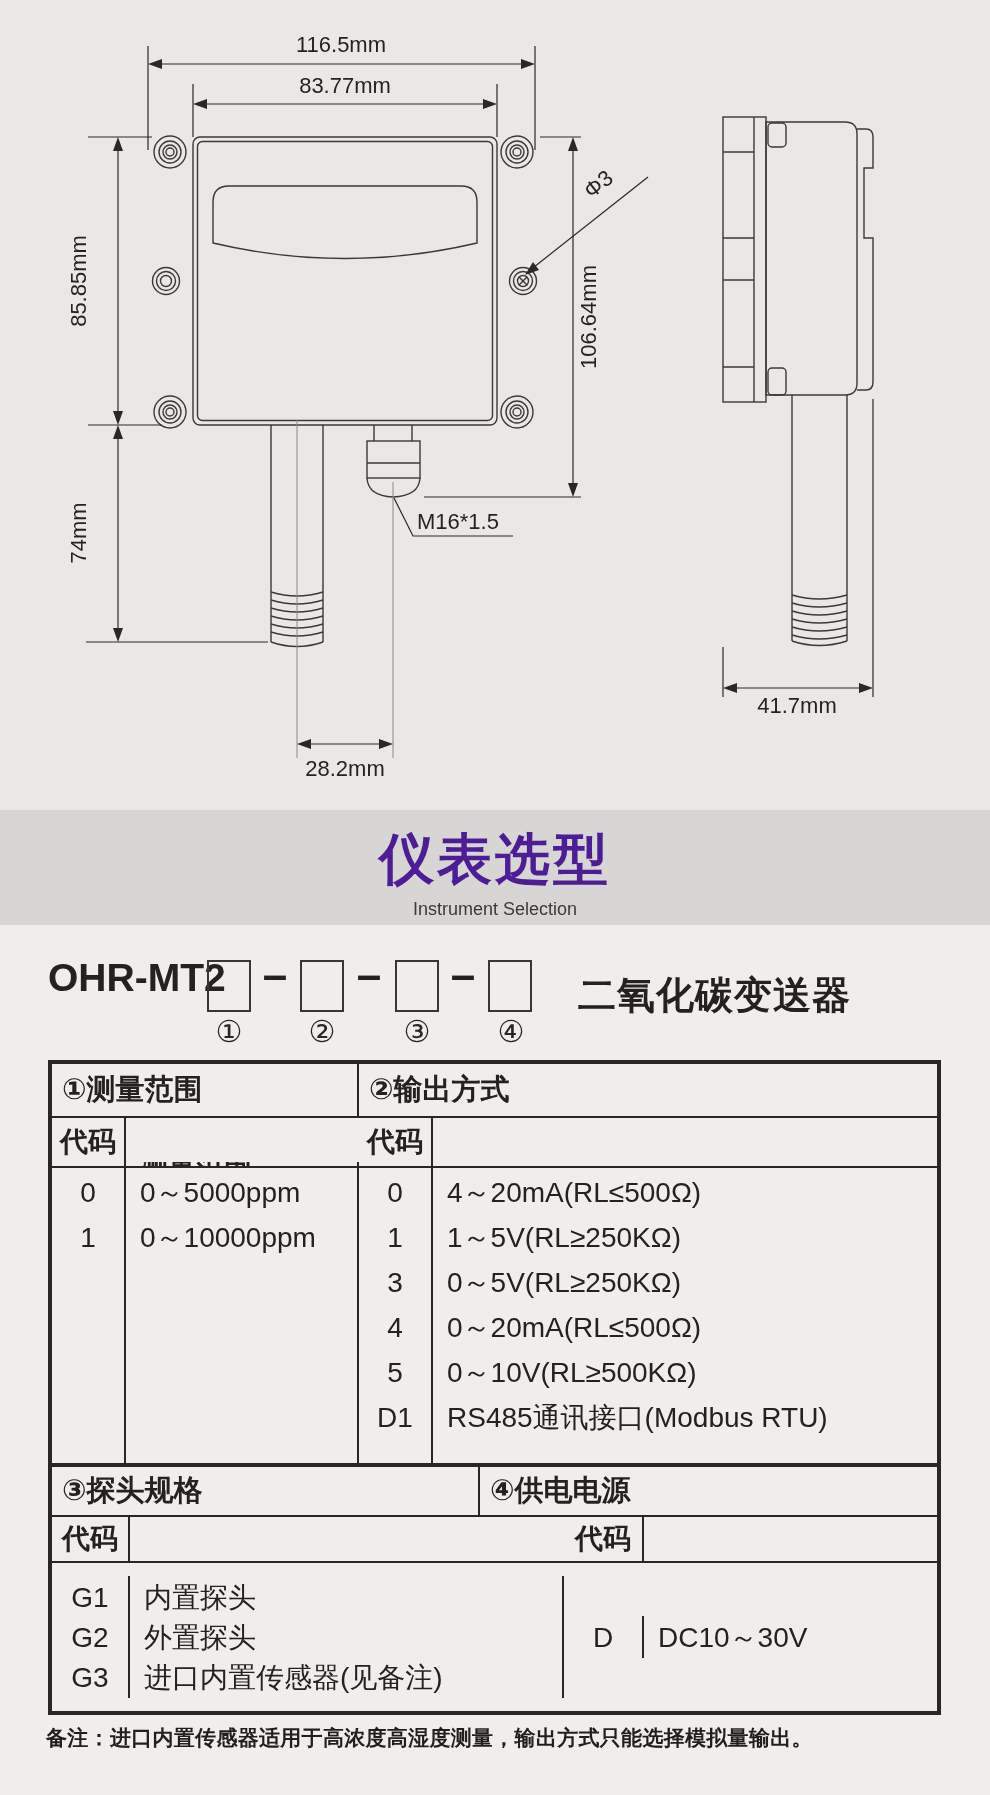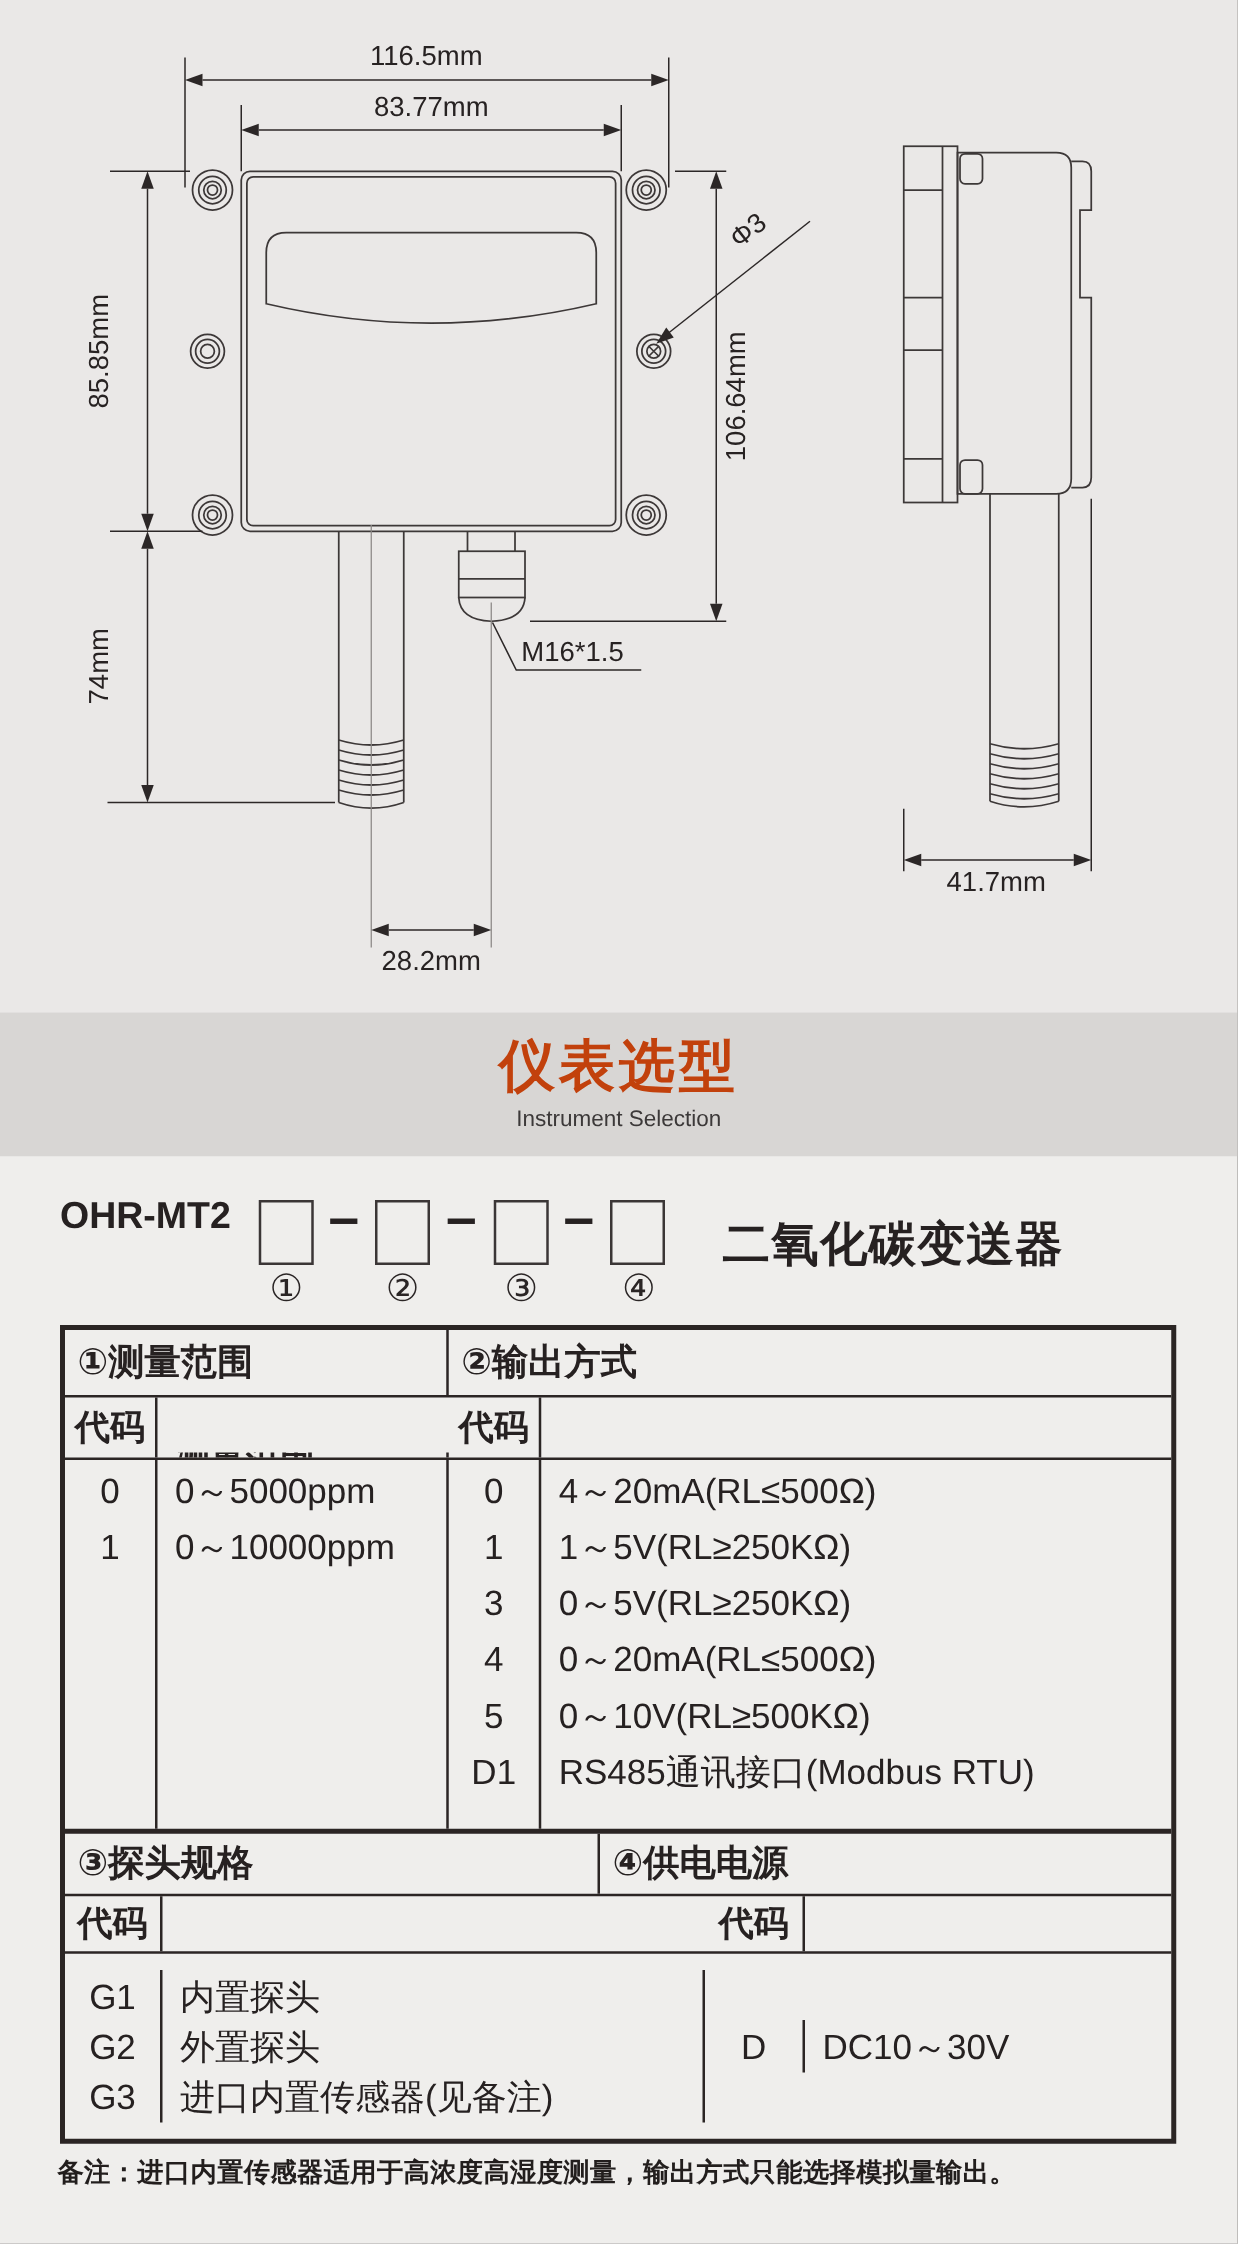--- a/index.html
+++ b/index.html
@@ -6,23 +6,23 @@
   .page{position:relative;width:990px;height:1795px;margin:0 auto;background:#efeeec;
         font-family:"Liberation Sans","DejaVu Sans",sans-serif;color:#262121;overflow:hidden;}
   .top-strip{position:absolute;top:0;left:0;width:990px;height:810px;background:#eae8e7;}
   .draw{position:absolute;top:0;left:0;}
   .shape{fill:none;stroke:#3d3838;stroke-width:1.4;}
   .thin{fill:none;stroke:#8b8786;stroke-width:1;}
   .dim{fill:none;stroke:#2c2727;stroke-width:1.2;}
   .ah{fill:#2c2727;stroke:none;}
   .dim-label{fill:#272222;font-size:22px;font-weight:500;font-family:"Liberation Sans","DejaVu Sans",sans-serif;}
   .band{position:absolute;top:810px;left:0;width:990px;height:115px;background:#d8d6d4;text-align:center;}
-  .band-title{padding-top:13px;font-size:45px;font-weight:600;letter-spacing:3px;color:#c2410c;}
+  .band-title{padding-top:13px;font-size:55px;font-weight:600;letter-spacing:3px;color:#4c1d95;}
   .band-sub{margin-top:2px;font-size:18px;color:#3c3939;}
-  .model-prefix{position:absolute;left:48px;top:956px;font-size:30px;font-weight:700;color:#262121;}
+  .model-prefix{position:absolute;left:48px;top:956px;font-size:39px;font-weight:700;color:#262121;}
   .model-box{position:absolute;top:960px;width:44px;height:52px;border:2.5px solid #3b3636;box-sizing:border-box;background:transparent;}
   .b1{left:207px;} .b2{left:300px;} .b3{left:395px;} .b4{left:488px;}
   .model-dash{position:absolute;top:950px;width:30px;text-align:center;font-size:44px;font-weight:700;}
   .d1{left:260px;} .d2{left:354px;} .d3{left:448px;}
   .model-suffix{position:absolute;left:546px;top:970px;font-size:38px;font-weight:600;letter-spacing:1px;margin-left:32px;}
   .model-pos{position:absolute;top:1014px;width:36px;text-align:center;font-size:30px;color:#2a2525;}
   .p1{left:211px;} .p2{left:304px;} .p3{left:399px;} .p4{left:493px;}
   .sel-table{position:absolute;left:48px;top:1060px;width:893px;height:655px;border:4px solid #2b2524;
              box-sizing:border-box;font-size:28px;font-weight:500;background:transparent;}
   .trow{display:flex;border-bottom:2px solid #2b2524;box-sizing:content-box;}

